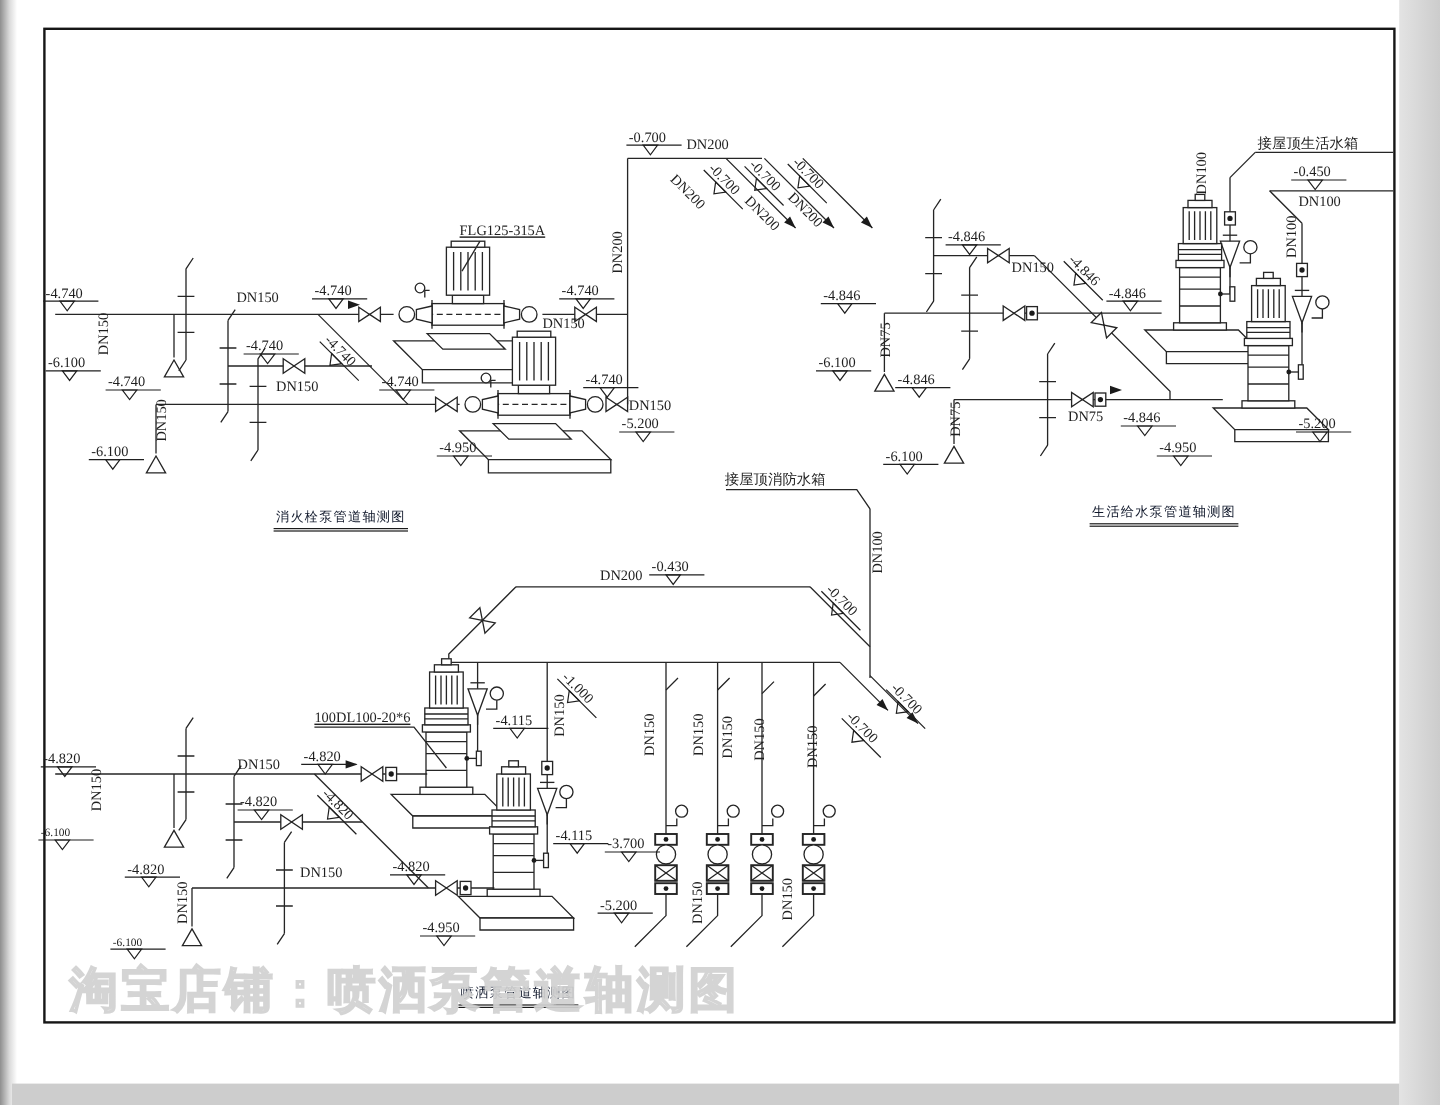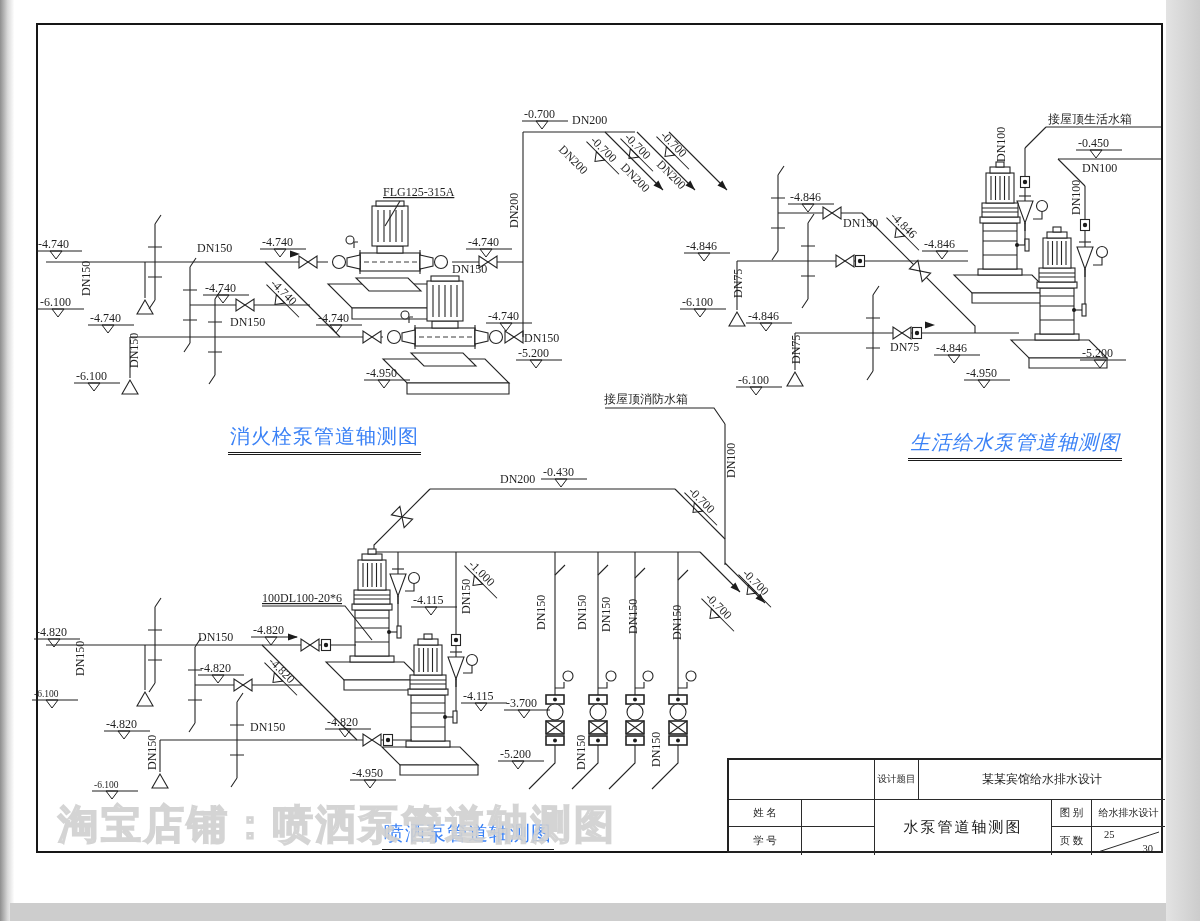--- a/index.html
+++ b/index.html
@@ -15,21 +15,21 @@
   svg.draw{position:absolute;left:0;top:0;}
   .pl{stroke:#252525;stroke-width:1.1;fill:none;}
   .pl2{stroke:#252525;stroke-width:1.6;fill:none;}
   .dash{stroke:#252525;stroke-width:.9;fill:none;stroke-dasharray:5 3;}
   .fw{fill:#ffffff;stroke:#252525;stroke-width:1.1;}
   .fb{fill:#1b1b1b;stroke:none;}
   .lbl{font:12px "Liberation Serif",serif;fill:#1f1f1f;}
   .sm{font-size:9.5px;}
   .mk{stroke:#1f1f1f;stroke-width:1;}
   .mkt{fill:none;stroke:#1f1f1f;stroke-width:1;}
-  .dtitle{position:absolute;font-size:20px;letter-spacing:1px;color:#3b82f6;
+  .dtitle{position:absolute;font-size:11px;letter-spacing:1px;color:#0f172a;
         border-bottom:3px double #1a1a1a;padding:0 2px 2px 2px;}
   .tblock{position:absolute;left:727px;top:758px;width:436px;height:95px;
         border:2px solid #222;box-sizing:border-box;font-size:10.5px;color:#1c1c1c;}
   .cell{position:absolute;box-sizing:border-box;display:flex;align-items:center;justify-content:center;
         border-color:#2b2b2b;border-style:solid;border-width:0;}
   .watermark{position:absolute;left:58px;top:797px;width:700px;font-size:40px;font-weight:bold;
         letter-spacing:3px;color:rgba(255,255,255,0.5);-webkit-text-stroke:1.6px rgba(205,205,205,0.85);
         font-family:"Liberation Sans",sans-serif;white-space:nowrap;}
 </style>
 </head>
@@ -564,38 +564,18 @@
         </g>
         <g transform="translate(352,777)">
           <text class="lbl">-4.950</text>
           <line x1="-2" y1="3" x2="44" y2="3" class="mk"></line>
           <polygon points="12,3 24,3 18,11" class="mkt"></polygon>
         </g>
       </g>
   </svg>
 
   <div class="dtitle" style="left:228px;top:423px;">消火栓泵管道轴测图</div>
-  <div class="dtitle" style="left:908px;top:429px;font-style:italic;">生活给水泵管道轴测图</div>
+  <div class="dtitle" style="left:908px;top:419px;">生活给水泵管道轴测图</div>
   <div class="dtitle" style="left:382px;top:820px;font-family:Liberation Serif, serif;">喷洒泵管道轴测图</div>
 
-  <div class="tblock">
-    <div class="cell" style="left:0;top:0;width:146px;height:40px;border-right-width:1px;border-bottom-width:1px;"></div>
-    <div class="cell" style="left:146px;top:0;width:44px;height:40px;border-right-width:1px;border-bottom-width:1px;font-size:9.5px;">设计题目</div>
-    <div class="cell" style="left:190px;top:0;width:246px;height:40px;border-bottom-width:1px;font-size:12px;">某某宾馆给水排水设计</div>
-    <div class="cell" style="left:0;top:40px;width:73px;height:27px;border-right-width:1px;border-bottom-width:1px;">姓  名</div>
-    <div class="cell" style="left:73px;top:40px;width:73px;height:27px;border-right-width:1px;border-bottom-width:1px;"></div>
-    <div class="cell" style="left:0;top:67px;width:73px;height:28px;border-right-width:1px;">学  号</div>
-    <div class="cell" style="left:73px;top:67px;width:73px;height:28px;border-right-width:1px;"></div>
-    <div class="cell" style="left:146px;top:40px;width:177px;height:55px;border-right-width:1px;font-size:15px;letter-spacing:2px;">水泵管道轴测图</div>
-    <div class="cell" style="left:323px;top:40px;width:40px;height:27px;border-right-width:1px;border-bottom-width:1px;">图  别</div>
-    <div class="cell" style="left:363px;top:40px;width:73px;height:27px;border-bottom-width:1px;font-size:10px;">给水排水设计</div>
-    <div class="cell" style="left:323px;top:67px;width:40px;height:28px;border-right-width:1px;">页  数</div>
-    <div class="cell" style="left:363px;top:67px;width:73px;height:28px;">
-      <svg width="73" height="28" style="position:absolute;left:0;top:0;">
-        <line x1="6" y1="25" x2="67" y2="5" stroke="#2b2b2b" stroke-width="1"></line>
-      </svg>
-      <span style="position:absolute;left:12px;top:2px;">25</span>
-      <span style="position:absolute;right:12px;bottom:1px;">30</span>
-    </div>
-  </div>
 
   <div class="watermark">淘宝店铺：喷洒泵管道轴测图</div>
 </div>
 
 </body></html>

